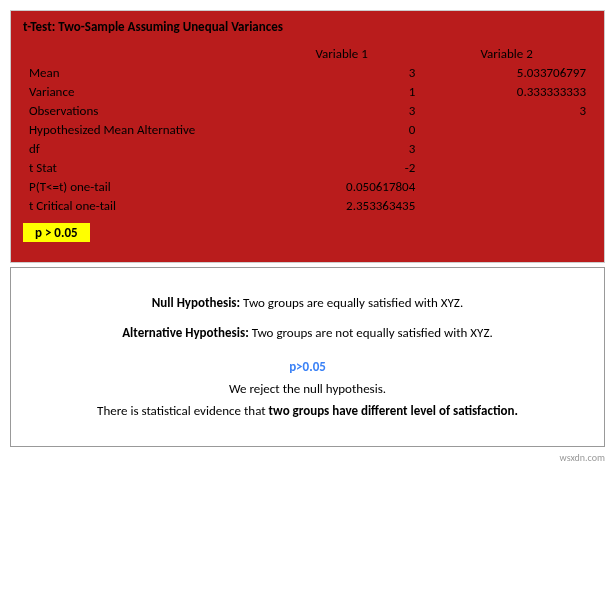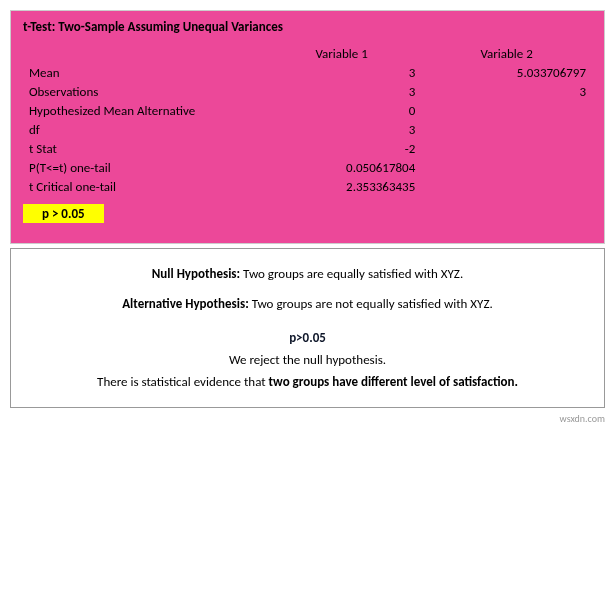--- a/index.html
+++ b/index.html
@@ -7,21 +7,21 @@
       font-family: Calibri, Arial, sans-serif;
       font-size: 13px;
       background: #fff;
       width: 615px;
       min-height: 597px;
       padding: 10px;
     }
     .main-container {
       border: 1px solid #ccc;
       padding: 8px 12px 12px 12px;
-      background: #ec4899;
+      background: #b91c1c;
     }
     .title {
       font-weight: bold;
       font-size: 13px;
       margin-bottom: 10px;
     }
     table.stats-table {
       width: 100%;
       border-collapse: collapse;
       font-size: 13px;
@@ -38,42 +38,42 @@
       font-weight: normal;
       padding-bottom: 4px;
     }
     .highlight-yellow {
       background-color: #FFFF00;
       font-weight: bold;
     }
     .p-box {
       background-color: #FFFF00;
       display: inline-block;
-      padding: 2px 19px;
+      padding: 2px 12px;
       font-weight: bold;
       margin-top: 8px;
       margin-bottom: 8px;
       font-size: 13px;
     }
     .hypothesis-box {
       border: 1px solid #999;
       margin-top: 4px;
-      padding: 14px 20px;
+      padding: 24px 20px;
       text-align: center;
       font-size: 13px;
       line-height: 1.7;
     }
     .hypothesis-box .null-line {
       margin-bottom: 8px;
     }
     .hypothesis-box .alt-line {
       margin-bottom: 12px;
     }
     .red-bold {
-      color: #0f172a;
+      color: #3b82f6;
       font-weight: bold;
     }
     .bold { font-weight: bold; }
     .watermark {
       text-align: right;
       font-size: 10px;
       color: #999;
       margin-top: 4px;
     }
   </style>
@@ -94,20 +94,25 @@
         <td></td>
         <td>Variable 1</td>
         <td>Variable 2</td>
       </tr>
     </thead>
     <tbody id="stats-tbody">
     <tr>
           <td class="col-label">Mean</td>
           <td class="col-var1" style="text-align: right;">3</td>
           <td class="col-var2" style="text-align: right;">5.033706797</td>
+        </tr>
+        <tr>
+          <td class="col-label">Variance</td>
+          <td class="col-var1" style="text-align: right;">1</td>
+          <td class="col-var2" style="text-align: right;">0.333333333</td>
         </tr>
         <tr>
           <td class="col-label">Observations</td>
           <td class="col-var1" style="text-align: right;">3</td>
           <td class="col-var2" style="text-align: right;">3</td>
         </tr>
         <tr>
           <td class="col-label">Hypothesized Mean Alternative</td>
           <td class="col-var1" style="text-align: right;">0</td>
           <td class="col-var2" style="text-align: right;"></td>

